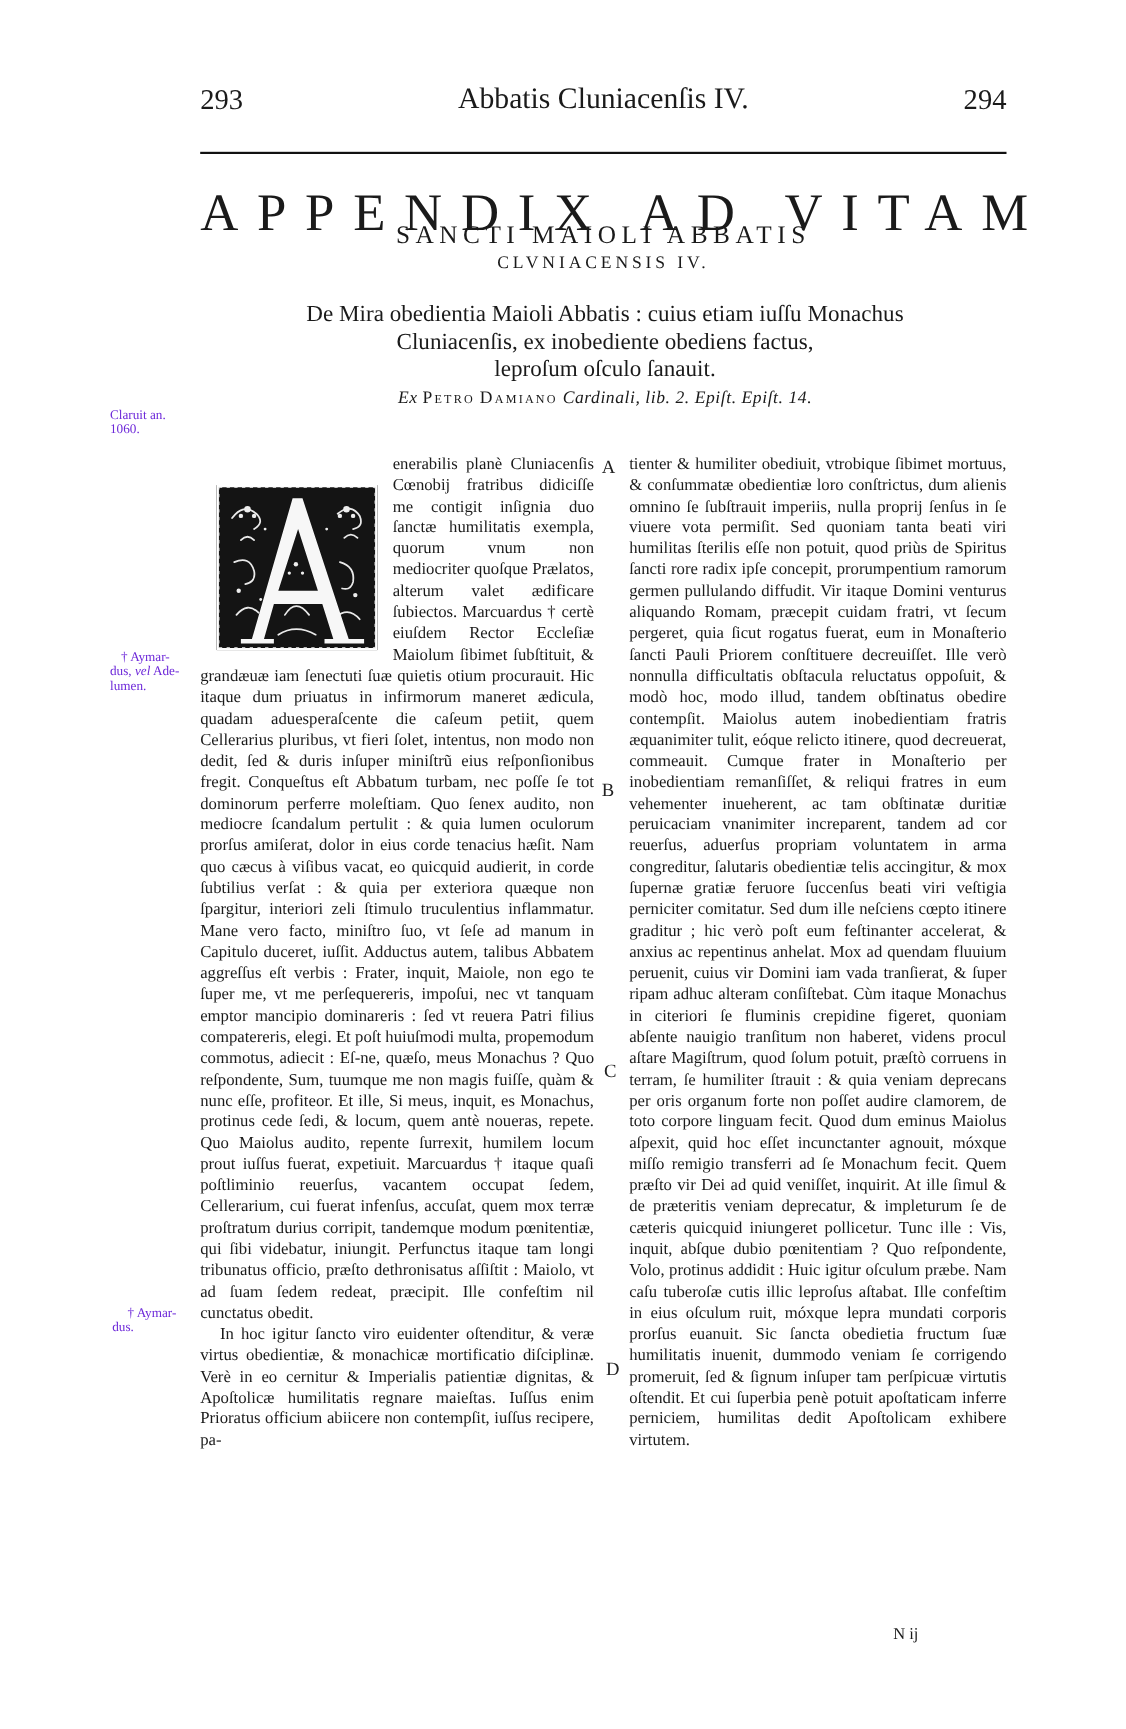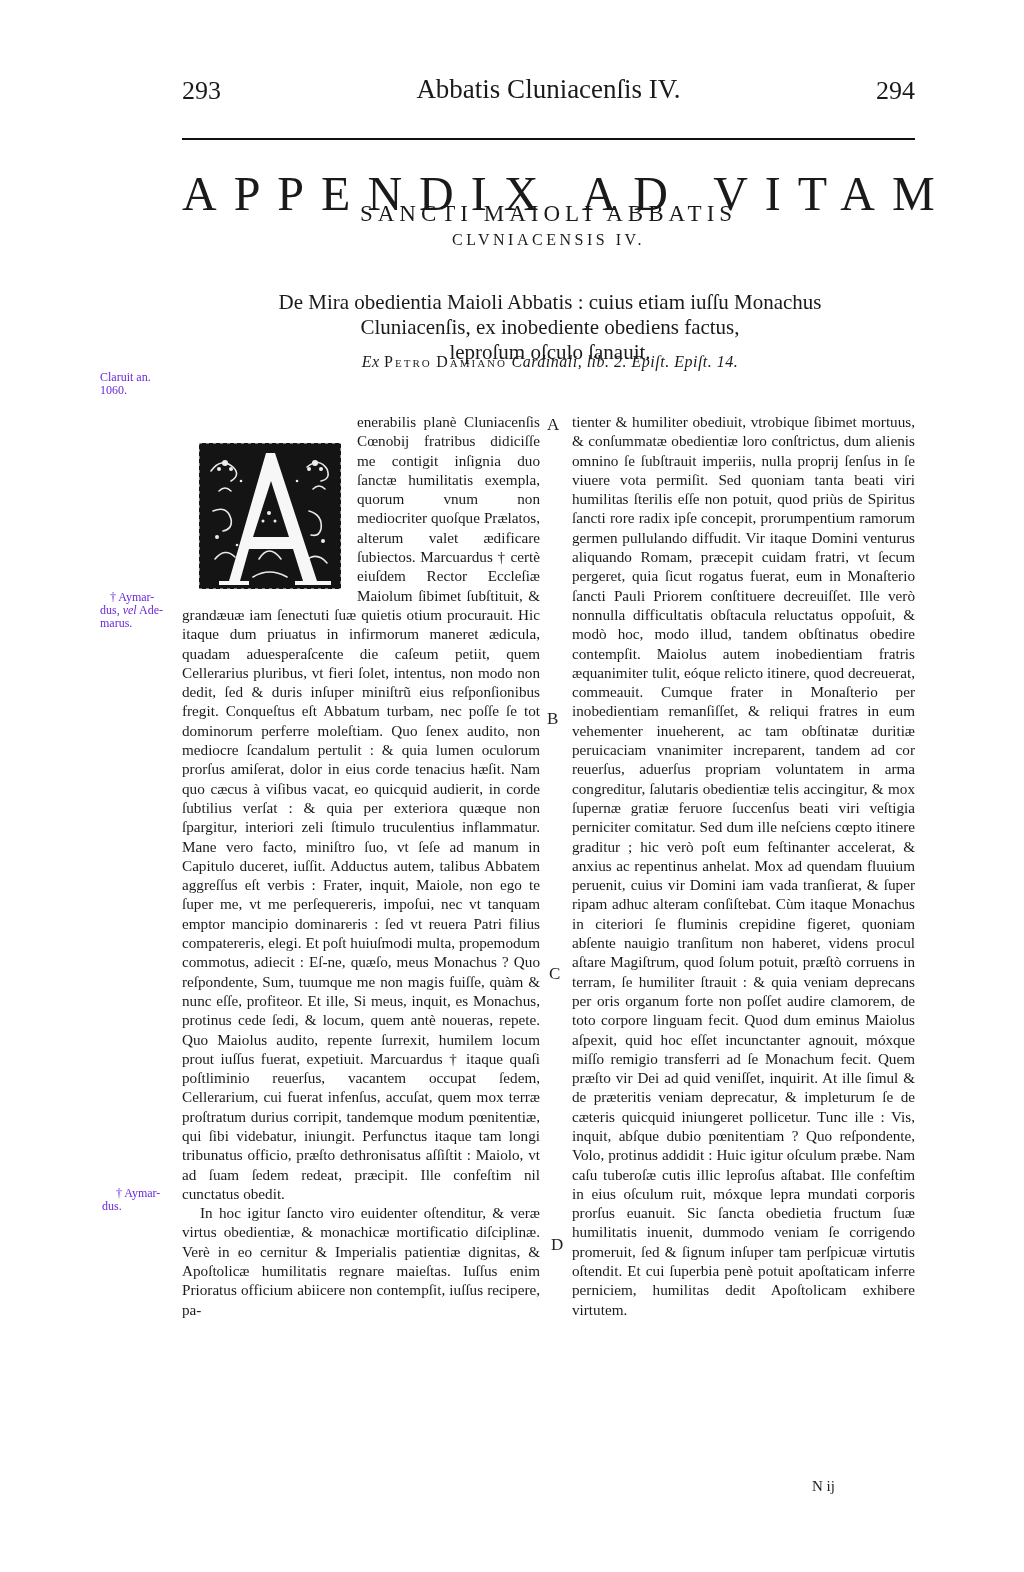--- a/index.html
+++ b/index.html
@@ -10,21 +10,21 @@
   .pg-left { position: absolute; left: 0; top: 6px; font-size: 26px; font-family: "Liberation Serif", serif; }
   .pg-right { position: absolute; right: 0; top: 6px; font-size: 26px; font-family: "Liberation Serif", serif; }
   .run-title { position: absolute; left: 0; right: 0; text-align: center; top: 4px; font-size: 27px; font-family: "Liberation Serif", serif; }
   .rule { top: 138px; left: 182px; width: 733px; height: 2px; background: #111; }
   .title-main { top: 166px; left: 182px; width: 733px; font-family: "Liberation Serif", serif;
                 font-size: 48px; letter-spacing: 17px; white-space: nowrap; line-height: 56px; }
   .title-sub1 { top: 200px; left: 182px; width: 733px; text-align: center; font-family: "Liberation Serif", serif;
                 font-size: 23px; letter-spacing: 5px; line-height: 28px; }
   .title-sub2 { top: 230px; left: 182px; width: 733px; text-align: center; font-family: "Liberation Serif", serif;
                 font-size: 16px; letter-spacing: 3.5px; line-height: 20px; }
-  .heading { top: 290px; left: 200px; width: 700px; text-align: center; font-family: "Liberation Serif", serif;
+  .heading { top: 273px; left: 200px; width: 700px; text-align: center; font-family: "Liberation Serif", serif;
              font-size: 21px; line-height: 25px; }
   .source { top: 353px; left: 200px; width: 700px; text-align: center; font-family: "Liberation Serif", serif;
             font-size: 16px; letter-spacing: 0.5px; }
   .source .sc { font-variant: small-caps; letter-spacing: 2px; }
   .source i { font-style: italic; }
   .margin-note { font-family: "Liberation Serif", serif; font-size: 12px; line-height: 13px; color: #6d28d9; }
   .col { font-family: "Liberation Serif", serif; font-size: 15.2px; line-height: 19.3px; text-align: justify;
          hyphens: none; }
   .col p { margin: 0; }
   .left-col { top: 412px; left: 182px; width: 358px; }
@@ -60,21 +60,21 @@
   <span class="sc">Petro</span>
   <span class="sc">Damiano</span>
   <i>Cardinali, lib. 2. Epiſt. Epiſt. 14.</i>
 </div>
 
 <div class="abs margin-note" style="top:371px; left:100px; width:80px;">Claruit an. 1060.</div>
 
 <div class="abs margin-note" style="top:591px; left:100px; width:82px;">
   <div style="padding-left:10px;">† Aymar-</div>
   <div><span>dus,</span> <i>vel</i> <span>Ade-</span></div>
-  <div>marus.</div>
+  <div>lumen.</div>
 </div>
 
 <div class="abs margin-note" style="top:1187px; left:102px; width:82px;">
   <div style="padding-left:14px;">† Aymar-</div>
   <div>dus.</div>
 </div>
 
 <div class="abs marker" style="top:415px; left:547px;">A</div>
 <div class="abs marker" style="top:709px; left:547px;">B</div>
 <div class="abs marker" style="top:964px; left:549px;">C</div>

